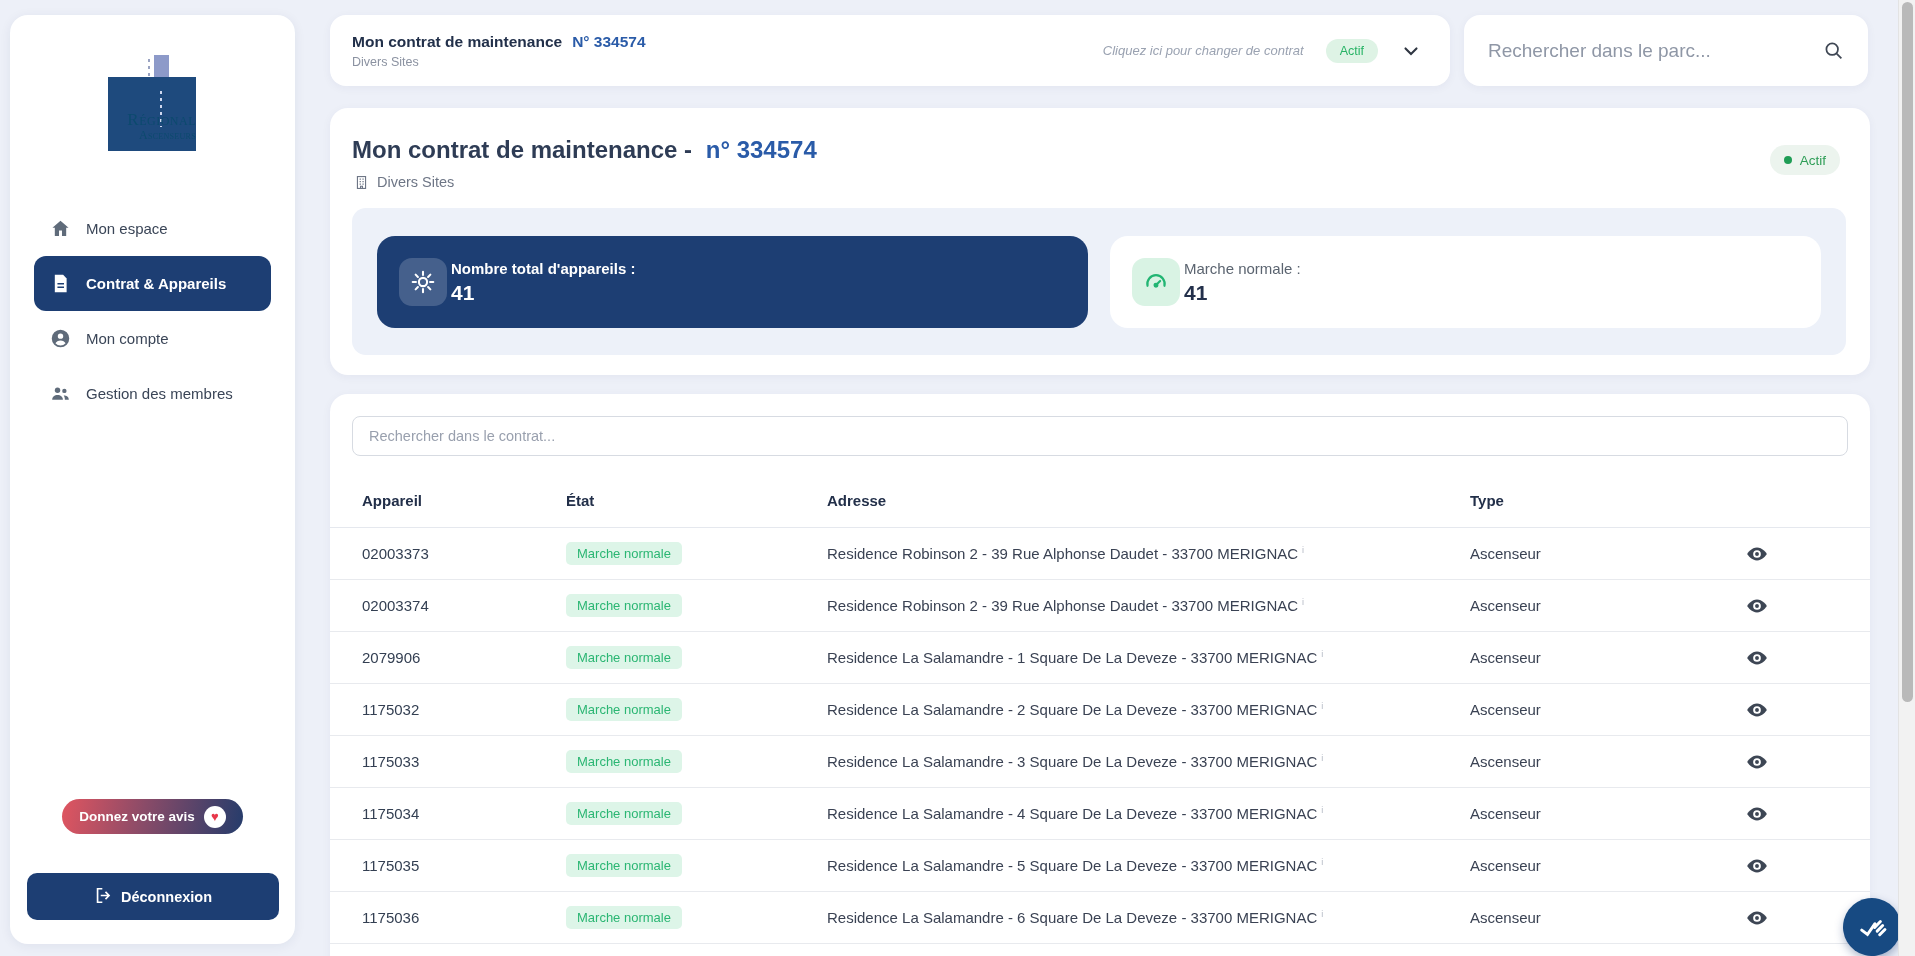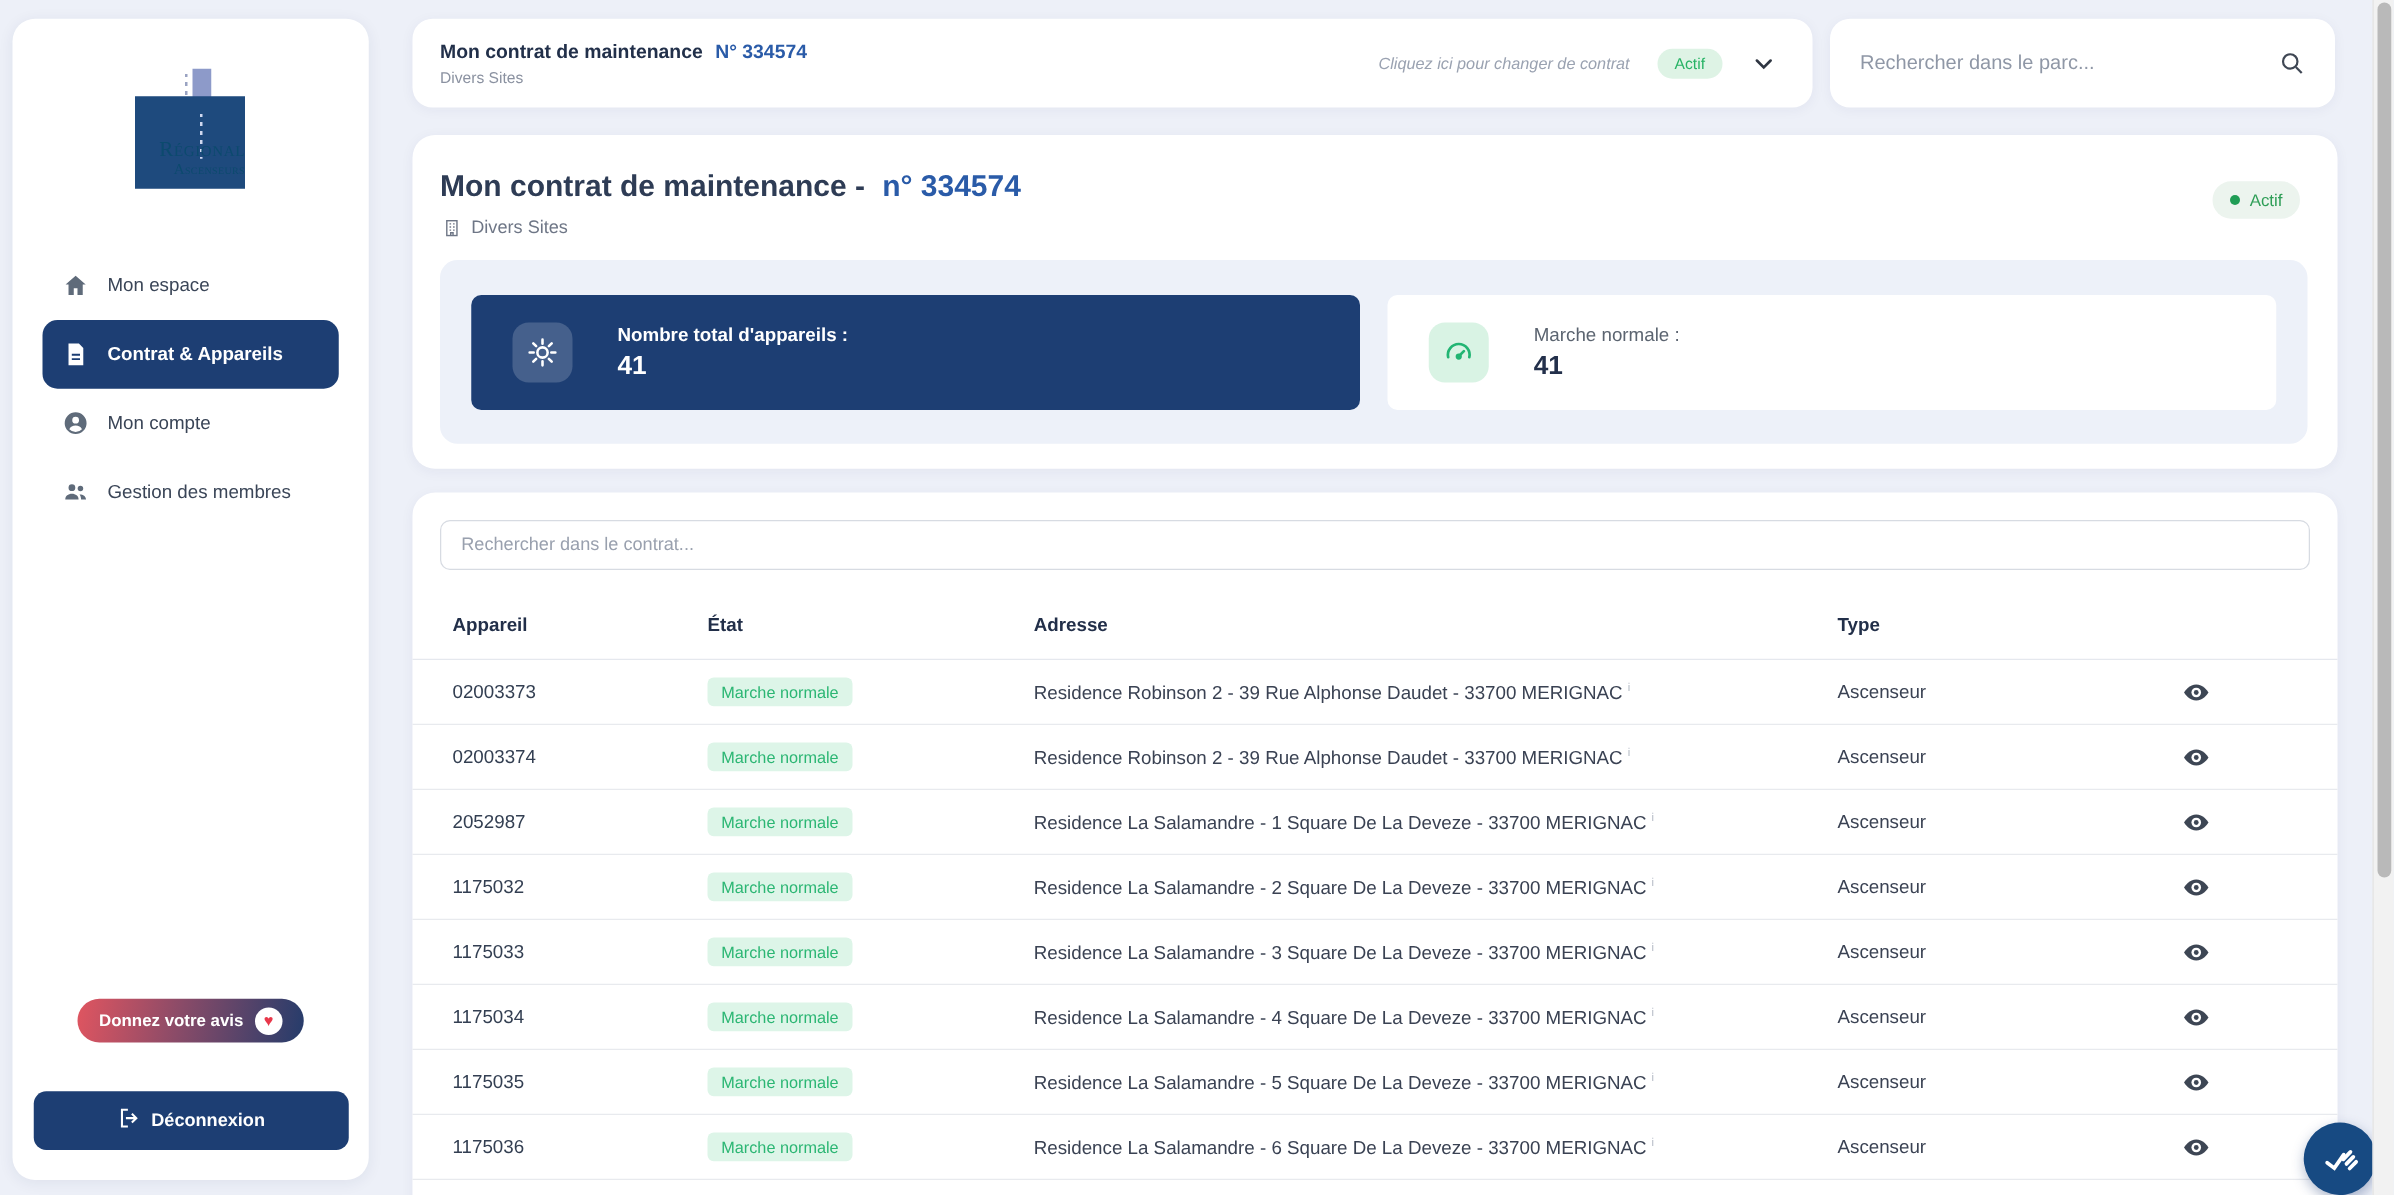--- a/index.html
+++ b/index.html
@@ -49,40 +49,40 @@
   .cb-number { font-size:15.5px; font-weight:bold; color:#2a5ba8; }
   .cb-sub { font-size:12.5px; color:#8b92a1; }
   .cb-right { margin-left:auto; display:flex; align-items:center; gap:22px; }
   .cb-hint { font-size:13px; font-style:italic; color:#9aa2b1; }
   .pill-actif { background:#def3e5; color:#27b365; font-size:12.5px; border-radius:999px; padding:5px 14px; }
   .chevron svg { width:22px; height:22px; display:block; }
 
   .park-search { position:absolute; left:1464px; top:15px; width:404px; height:71px; background:#fff;
                  border-radius:16px; box-shadow:0 2px 10px rgba(30,40,90,.05);
                  display:flex; align-items:center; padding:0 24px; }
-  .park-search input { border:none; outline:none; flex:1; font-size:16px; color:#33404f;
+  .park-search input { border:none; outline:none; flex:1; font-size:19px; color:#33404f;
                        font-family:inherit; background:transparent; }
   .park-search input::placeholder { color:#8f97a6; }
   .park-search svg { width:21px; height:21px; flex:0 0 auto; }
 
   
   .contract-card { position:absolute; left:330px; top:108px; width:1540px; height:267px; background:#fff;
                    border-radius:18px; box-shadow:0 2px 10px rgba(30,40,90,.05); }
   .cc-title { position:absolute; left:22px; top:28px; font-size:24px; }
   .cc-title .prefix { color:#2e3c55; font-weight:bold; }
   .cc-title .num { color:#2a5ba8; font-weight:bold; margin-left:7px; }
   .cc-site { position:absolute; left:24px; top:66px; display:flex; align-items:center; gap:8px;
              font-size:14.5px; color:#6e7686; }
   .cc-site svg { width:15px; height:15px; }
   .cc-status { position:absolute; right:30px; top:37px; height:30px; background:#ecf4ee; border-radius:999px;
                display:flex; align-items:center; gap:8px; padding:0 14px; color:#2f9e57; font-size:13.5px; }
   .cc-status .dot { width:8px; height:8px; border-radius:50%; background:#1f9d55; }
   .cc-panel { position:absolute; left:22px; top:100px; width:1494px; height:147px; background:#edf1f9; border-radius:14px; }
-  .stat-card { position:absolute; top:28px; width:711px; height:92px; border-radius:8px;
-               display:flex; align-items:center; padding:0 33px; gap:36px; }
+  .stat-card { position:absolute; top:28px; width:711px; height:92px; border-radius:18px;
+               display:flex; align-items:center; padding:0 22px; gap:4px; }
   .stat-1 { left:25px; background:#1d3e73; color:#fff; }
   .stat-2 { left:758px; background:#fff; }
   .stat-iconbox { width:48px; height:48px; border-radius:13px; display:flex; align-items:center; justify-content:center; flex:0 0 auto; }
   .stat-1 .stat-iconbox { background:rgba(255,255,255,.18); }
   .stat-2 .stat-iconbox { background:#d9f3e4; }
   .stat-text { display:flex; flex-direction:column; gap:4px; }
   .stat-1 .stat-label { font-size:15px; font-weight:bold; color:#fff; }
   .stat-2 .stat-label { font-size:15px; color:#5b6470; }
   .stat-value { font-size:21px; font-weight:bold; }
   .stat-2 .stat-value { color:#23304b; }
@@ -315,21 +315,21 @@
         <svg viewBox="0 0 24 24">
                 <path fill="#3d4654" d="M12 5C6.2 5 2.2 10.4 1.3 12c.9 1.6 4.9 7 10.7 7s9.8-5.4 10.7-7C21.8 10.4 17.8 5 12 5z"></path>
                 <circle cx="12" cy="12" r="4.2" fill="#fff"></circle>
                 <circle cx="12" cy="12" r="2.1" fill="#3d4654"></circle>
               </svg>
       </button>
     </span>
   </div>
 
   <div class="trow grid-row">
-    <span class="cell-appareil">2052987</span>
+    <span class="cell-appareil">2079906</span>
     <span class="cell-etat">
       <span class="badge">Marche normale</span>
     </span>
     <span class="cell-adresse">
       <span>Residence La Salamandre - 1 Square De La Deveze - 33700 MERIGNAC</span><span class="sup">i</span>
     </span>
     <span class="cell-type">Ascenseur</span>
     <span class="cell-eye">
       <button class="eye-btn">
         <svg viewBox="0 0 24 24">

